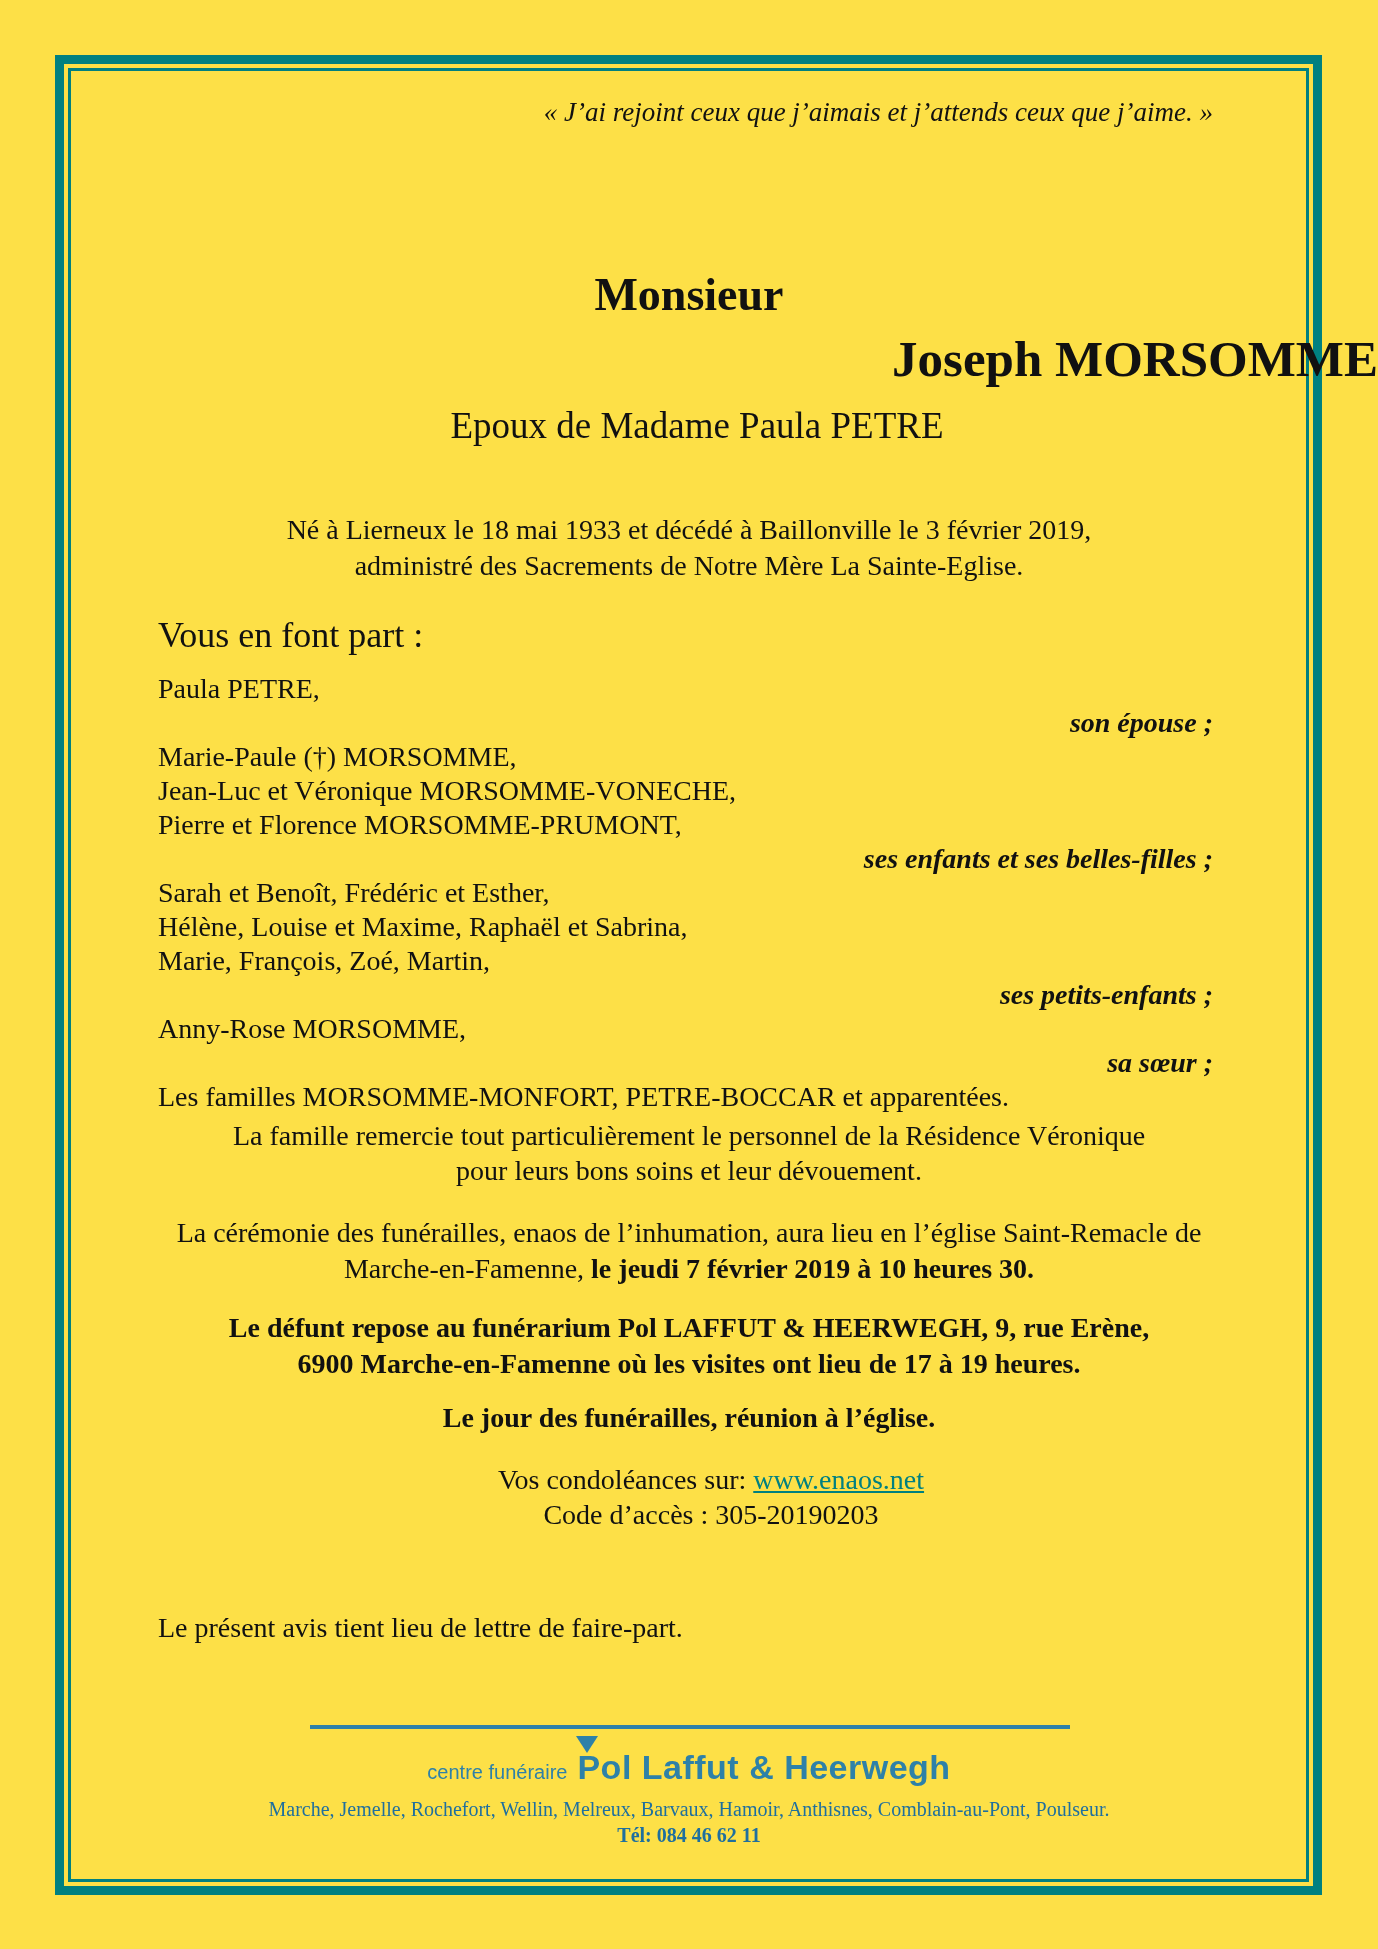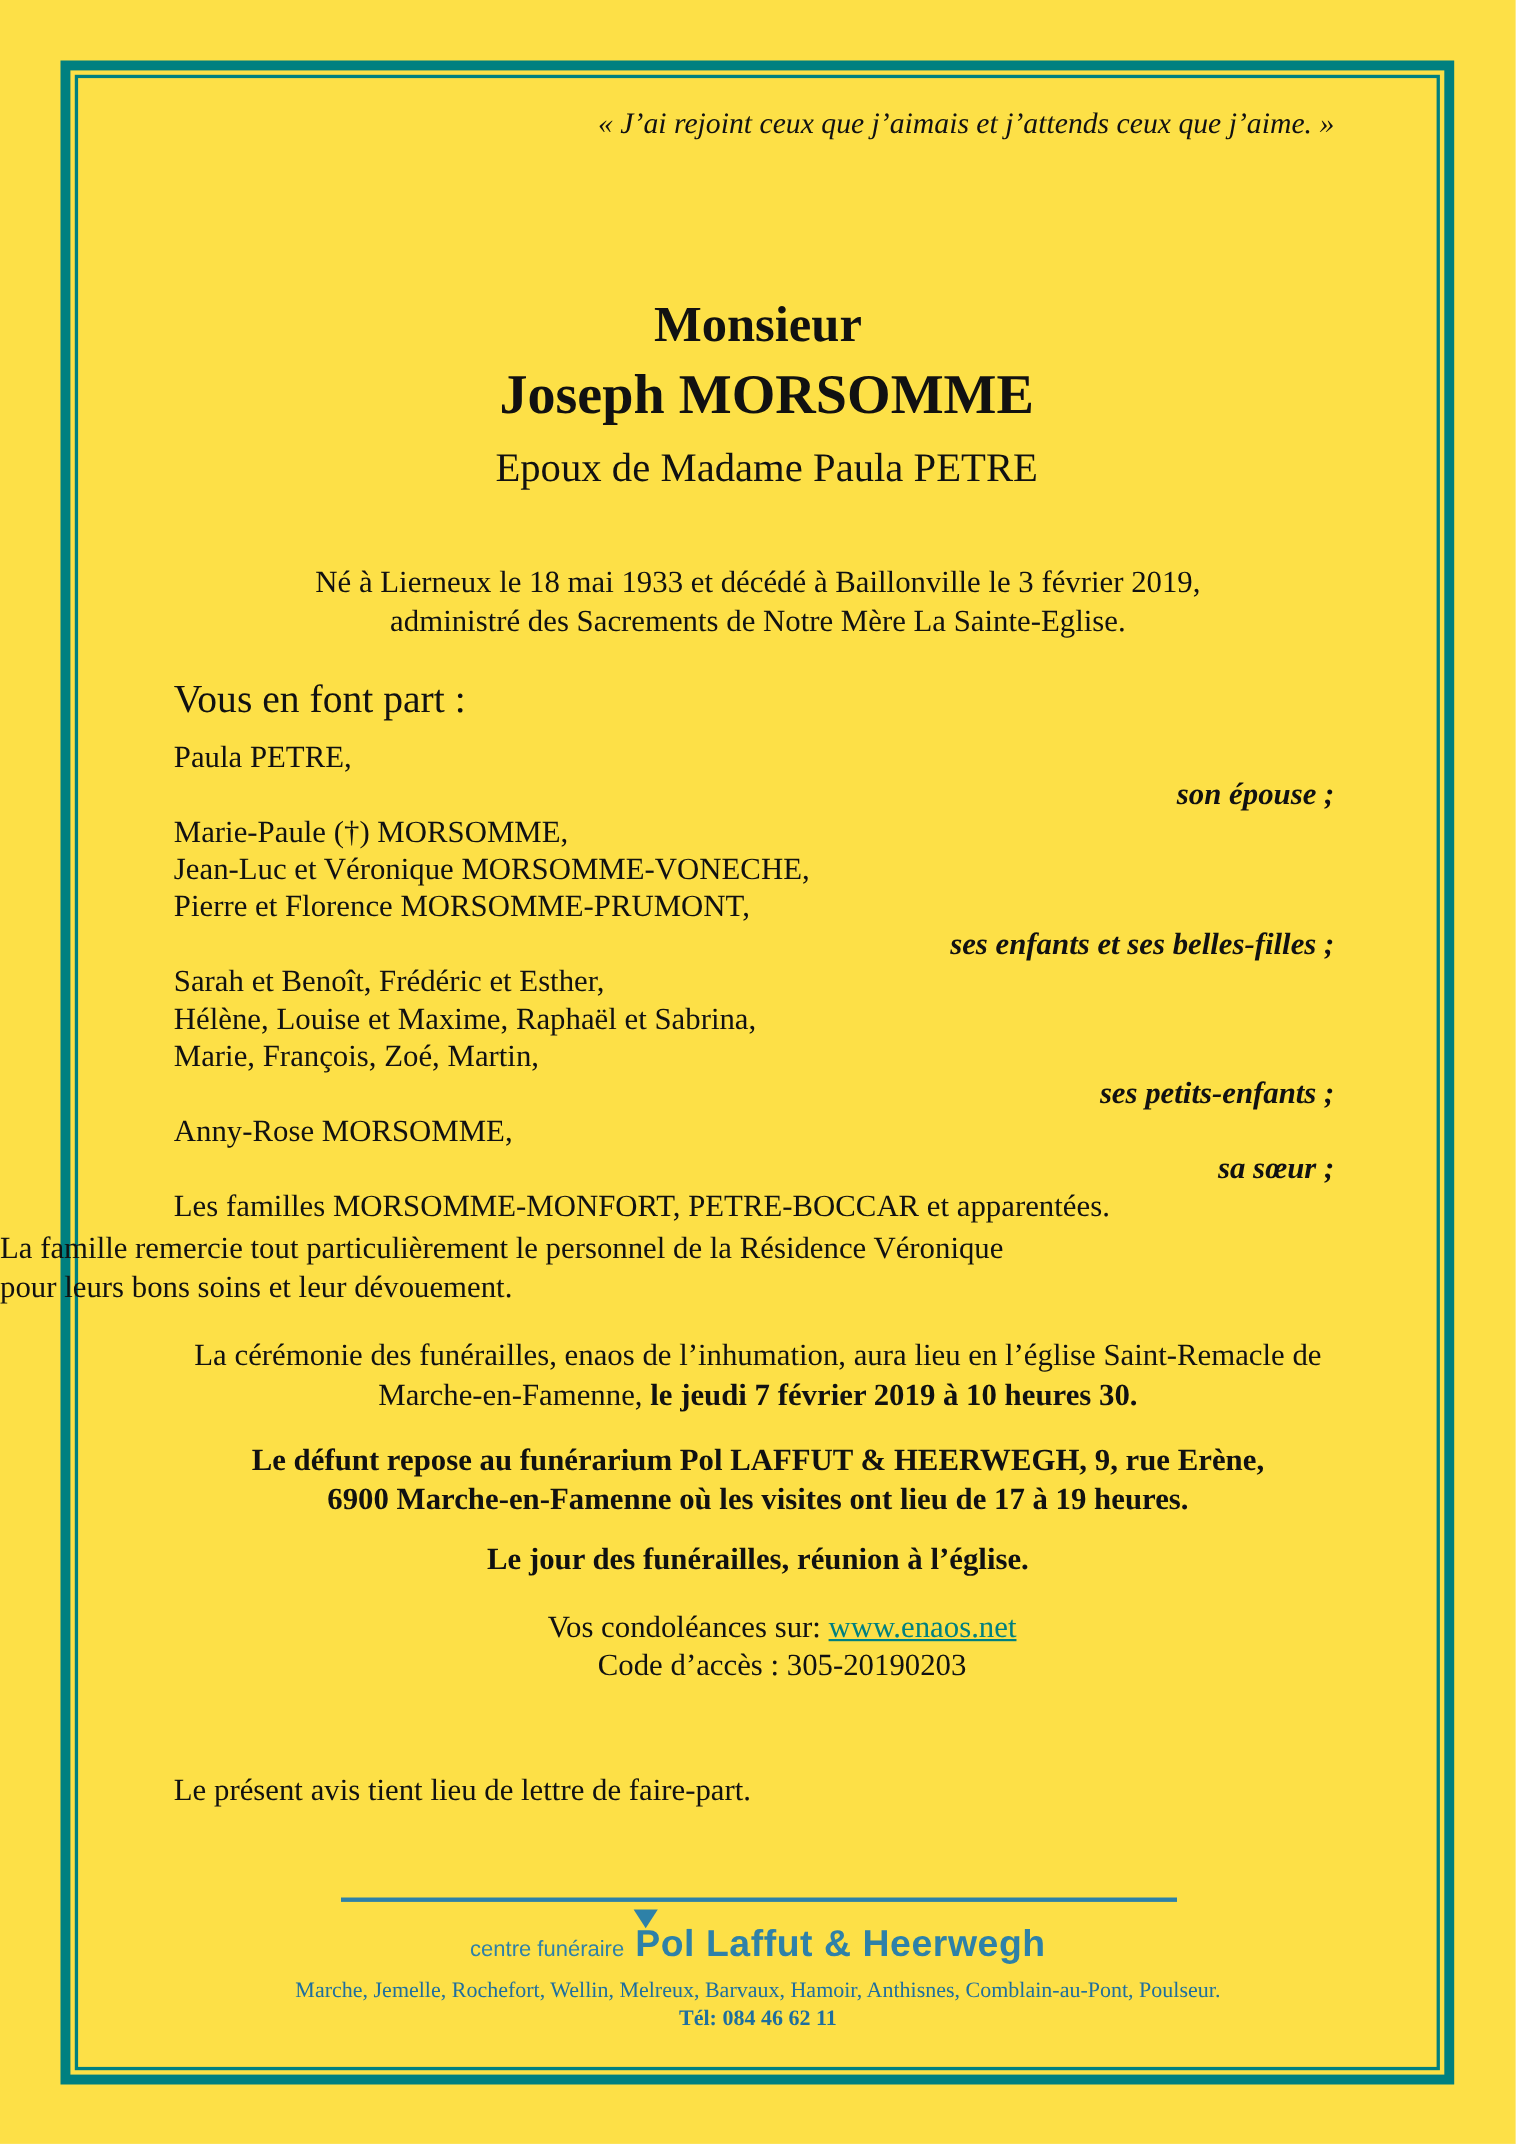--- a/index.html
+++ b/index.html
@@ -22,28 +22,28 @@
     border:3px solid var(--frame, #008080);
   }
   .abs { position:absolute; }
   .quote {
     top:97px; right:165px; left:158px;
     text-align:right;
     font-style:italic;
     font-size:27px;
   }
   .salutation { top:268px; left:0; right:0; text-align:center; font-weight:bold; font-size:46px; }
-  .deceased-name { top:330px; left:16px; right:0; text-align:center; font-weight:bold; font-size:51px; }
+  .deceased-name { top:330px; left:16px; right:0; text-align:right; font-weight:bold; font-size:51px; }
   .spouse-line { top:404px; left:0; right:0; text-align:center; font-size:37px;padding-left:16px; }
   .birth-death { top:512px; left:0; right:0; text-align:center; font-size:28px; line-height:36px; }
   .intro { top:614px; left:158px; font-size:36px; }
   .family { top:672px; left:158px; right:165px; font-size:28px; line-height:34px; }
   .family .name-line { text-align:left; }
   .family .relation-line { text-align:right; font-weight:bold; font-style:italic; }
-  .thanks { top:1118px; left:0; right:0; font-size:28px; line-height:35px; }
+  .thanks { top:1118px; left:0; right:0; text-align:center; font-size:28px; line-height:35px; }
   .ceremony { top:1215px; left:0; right:0; text-align:center; font-size:28px; line-height:36px; }
   .ceremony .bold { font-weight:bold; }
   .repose { top:1310px; left:0; right:0; text-align:center; font-size:28px; line-height:36px; font-weight:bold; }
   .reunion { top:1402px; left:0; right:0; text-align:center; font-size:28px; font-weight:bold; }
   .condolences { top:1462px; left:0; right:0; text-align:center; font-size:28px; line-height:35px;padding-left:44px; }
   .condolences a { color:var(--link, #008080); text-decoration:underline; }
   .notice { top:1612px; left:158px; font-size:28px; }
 
   
   .footer-rule {

